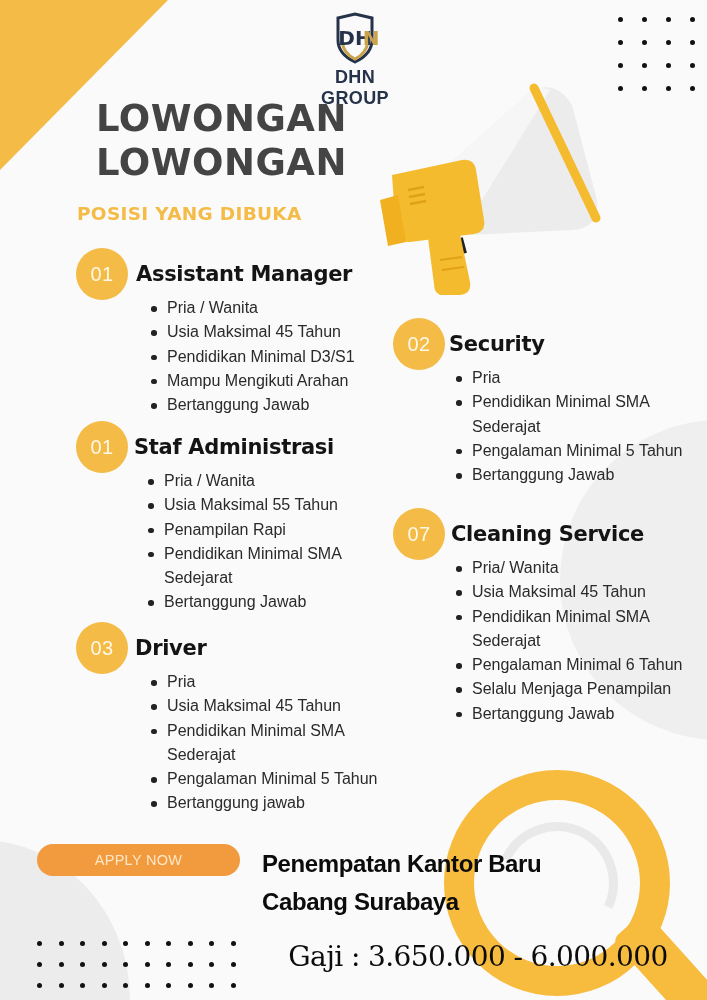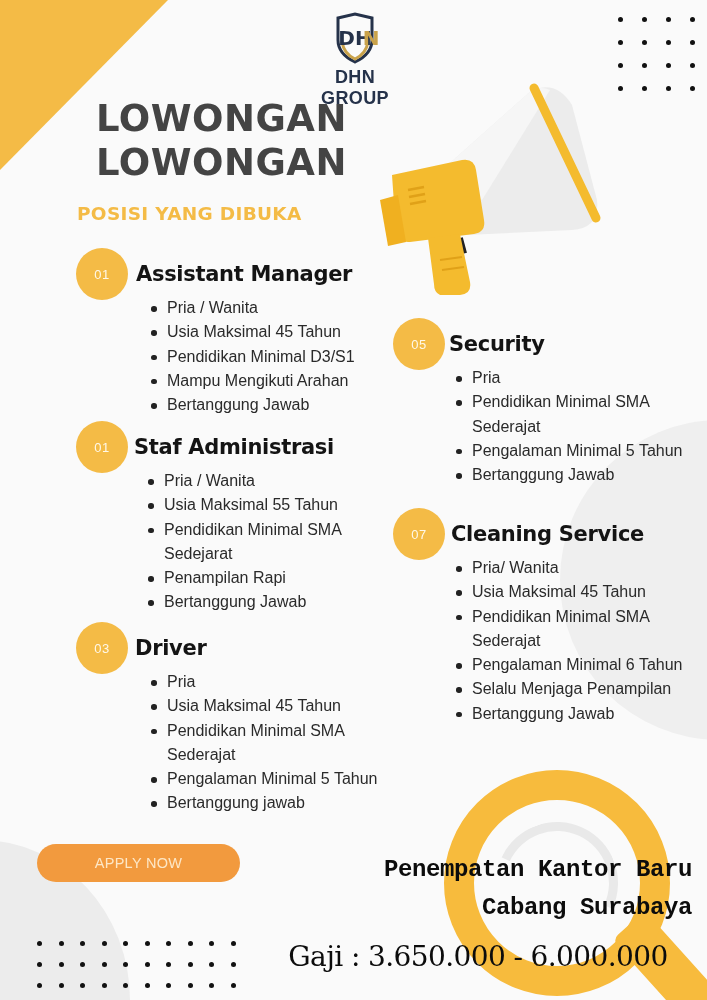--- a/index.html
+++ b/index.html
@@ -49,40 +49,40 @@
     position: absolute; left: 77px; top: 203px;
     font-family: "DejaVu Sans", sans-serif; font-weight: bold;
     font-size: 18.5px; color: #f4bb46; letter-spacing: 0.3px;
   }
 
   
   .job { position: absolute; }
   .job-head { display: flex; align-items: center; }
   .num-badge {
     width: 52px; height: 52px; border-radius: 50%; background: #f4bb46;
-    color: #fff8e8; font-size: 13px; display: flex; align-items: center; justify-content: center;
+    color: #fff8e8; font-size: 20px; display: flex; align-items: center; justify-content: center;
     flex-shrink: 0; letter-spacing: 0.5px;
   }
   .job-title {
     font-family: "DejaVu Sans", sans-serif; font-weight: bold; font-size: 21px;
     color: #141414; margin-left: 8px; letter-spacing: -0.3px; white-space: nowrap;
   }
   .req-list { list-style: none; margin-top: -4px; }
   .req-list li {
     position: relative; font-size: 16px; line-height: 24.3px; color: #2a2a2a;
     padding-left: 16px;
   }
   .req-list li::before {
     content: ""; position: absolute; left: 0; top: 10px; width: 5.5px; height: 5.5px;
     border-radius: 50%; background: #222;
   }
 
   
   .apply-btn {
-    position: absolute; left: 37px; top: 844px; width: 203px; height: 38px;
+    position: absolute; left: 37px; top: 844px; width: 203px; height: 32px;
     background: #f29a3e; border-radius: 19px; border: none;
     color: #fde7c6; font-size: 14.5px; letter-spacing: 0.3px;
     display: flex; align-items: center; justify-content: center; cursor: pointer;
   }
 
   
   .mag-ring {
     position: absolute; left: 444px; top: 770px; width: 226px; height: 226px;
     border-radius: 50%; border: 30px solid #f7bb3d;
   }
@@ -91,23 +91,23 @@
     border-radius: 50%; border: 9px solid #e9e9e9; border-left-color: transparent; border-bottom-color: transparent;
     transform: rotate(-20deg);
   }
   .mag-handle {
     position: absolute; left: 612px; top: 940px; width: 44px; height: 110px;
     background: #f7bb3d; transform: rotate(-42deg); transform-origin: top left; border-radius: 8px;
   }
 
   
   .placement {
-    position: absolute; left: 262px; top: 845px; width: 430px; text-align: right;
-    font-family: Liberation Mono, monospace; font-weight: bold;
-    font-size: 24px; line-height: 38px; color: #0c0c0c; letter-spacing: -0.4px; margin-top: 6px;
+    position: absolute; left: 262px; top: 845px; width: 430px; text-align: left;
+    font-family: Liberation Sans, sans-serif; font-weight: bold;
+    font-size: 24px; line-height: 38px; color: #0c0c0c; letter-spacing: -0.4px;
   }
   .salary {
     position: absolute; left: 258px; top: 940px; width: 440px; text-align: center;
     font-family: "DejaVu Serif", "Liberation Serif", serif; font-weight: normal;
     font-size: 28px; color: #0c0c0c; letter-spacing: -0.6px; white-space: nowrap;
   }
 
   .megaphone { position: absolute; left: 372px; top: 60px; }
 </style>
 </head>
@@ -221,43 +221,43 @@
 </div>
 
 <div class="job" style="left:76px; top:421px;">
   <div class="job-head">
     <div class="num-badge">01</div>
     <div class="job-title" style="margin-left:6px;">Staf Administrasi</div>
   </div>
   <ul class="req-list" style="margin-left:72px; width:230px;">
     <li>Pria / Wanita</li>
     <li>Usia Maksimal 55 Tahun</li>
+    <li>Penampilan Rapi</li>
     <li>Pendidikan Minimal SMA Sedejarat</li>
-    <li>Penampilan Rapi</li>
     <li>Bertanggung Jawab</li>
   </ul>
 </div>
 
 <div class="job" style="left:76px; top:622px;">
   <div class="job-head">
     <div class="num-badge">03</div>
     <div class="job-title" style="margin-left:7px;">Driver</div>
   </div>
   <ul class="req-list" style="margin-left:75px; width:240px;">
     <li>Pria</li>
     <li>Usia Maksimal 45 Tahun</li>
     <li>Pendidikan Minimal SMA Sederajat</li>
     <li>Pengalaman Minimal 5 Tahun</li>
     <li>Bertanggung jawab</li>
   </ul>
 </div>
 
 <div class="job" style="left:393px; top:318px;">
   <div class="job-head">
-    <div class="num-badge">05</div>
+    <div class="num-badge">02</div>
     <div class="job-title" style="margin-left:4px;">Security</div>
   </div>
   <ul class="req-list" style="margin-left:63px; width:240px;">
     <li>Pria</li>
     <li>Pendidikan Minimal SMA Sederajat</li>
     <li>Pengalaman Minimal 5 Tahun</li>
     <li>Bertanggung Jawab</li>
   </ul>
 </div>
 

